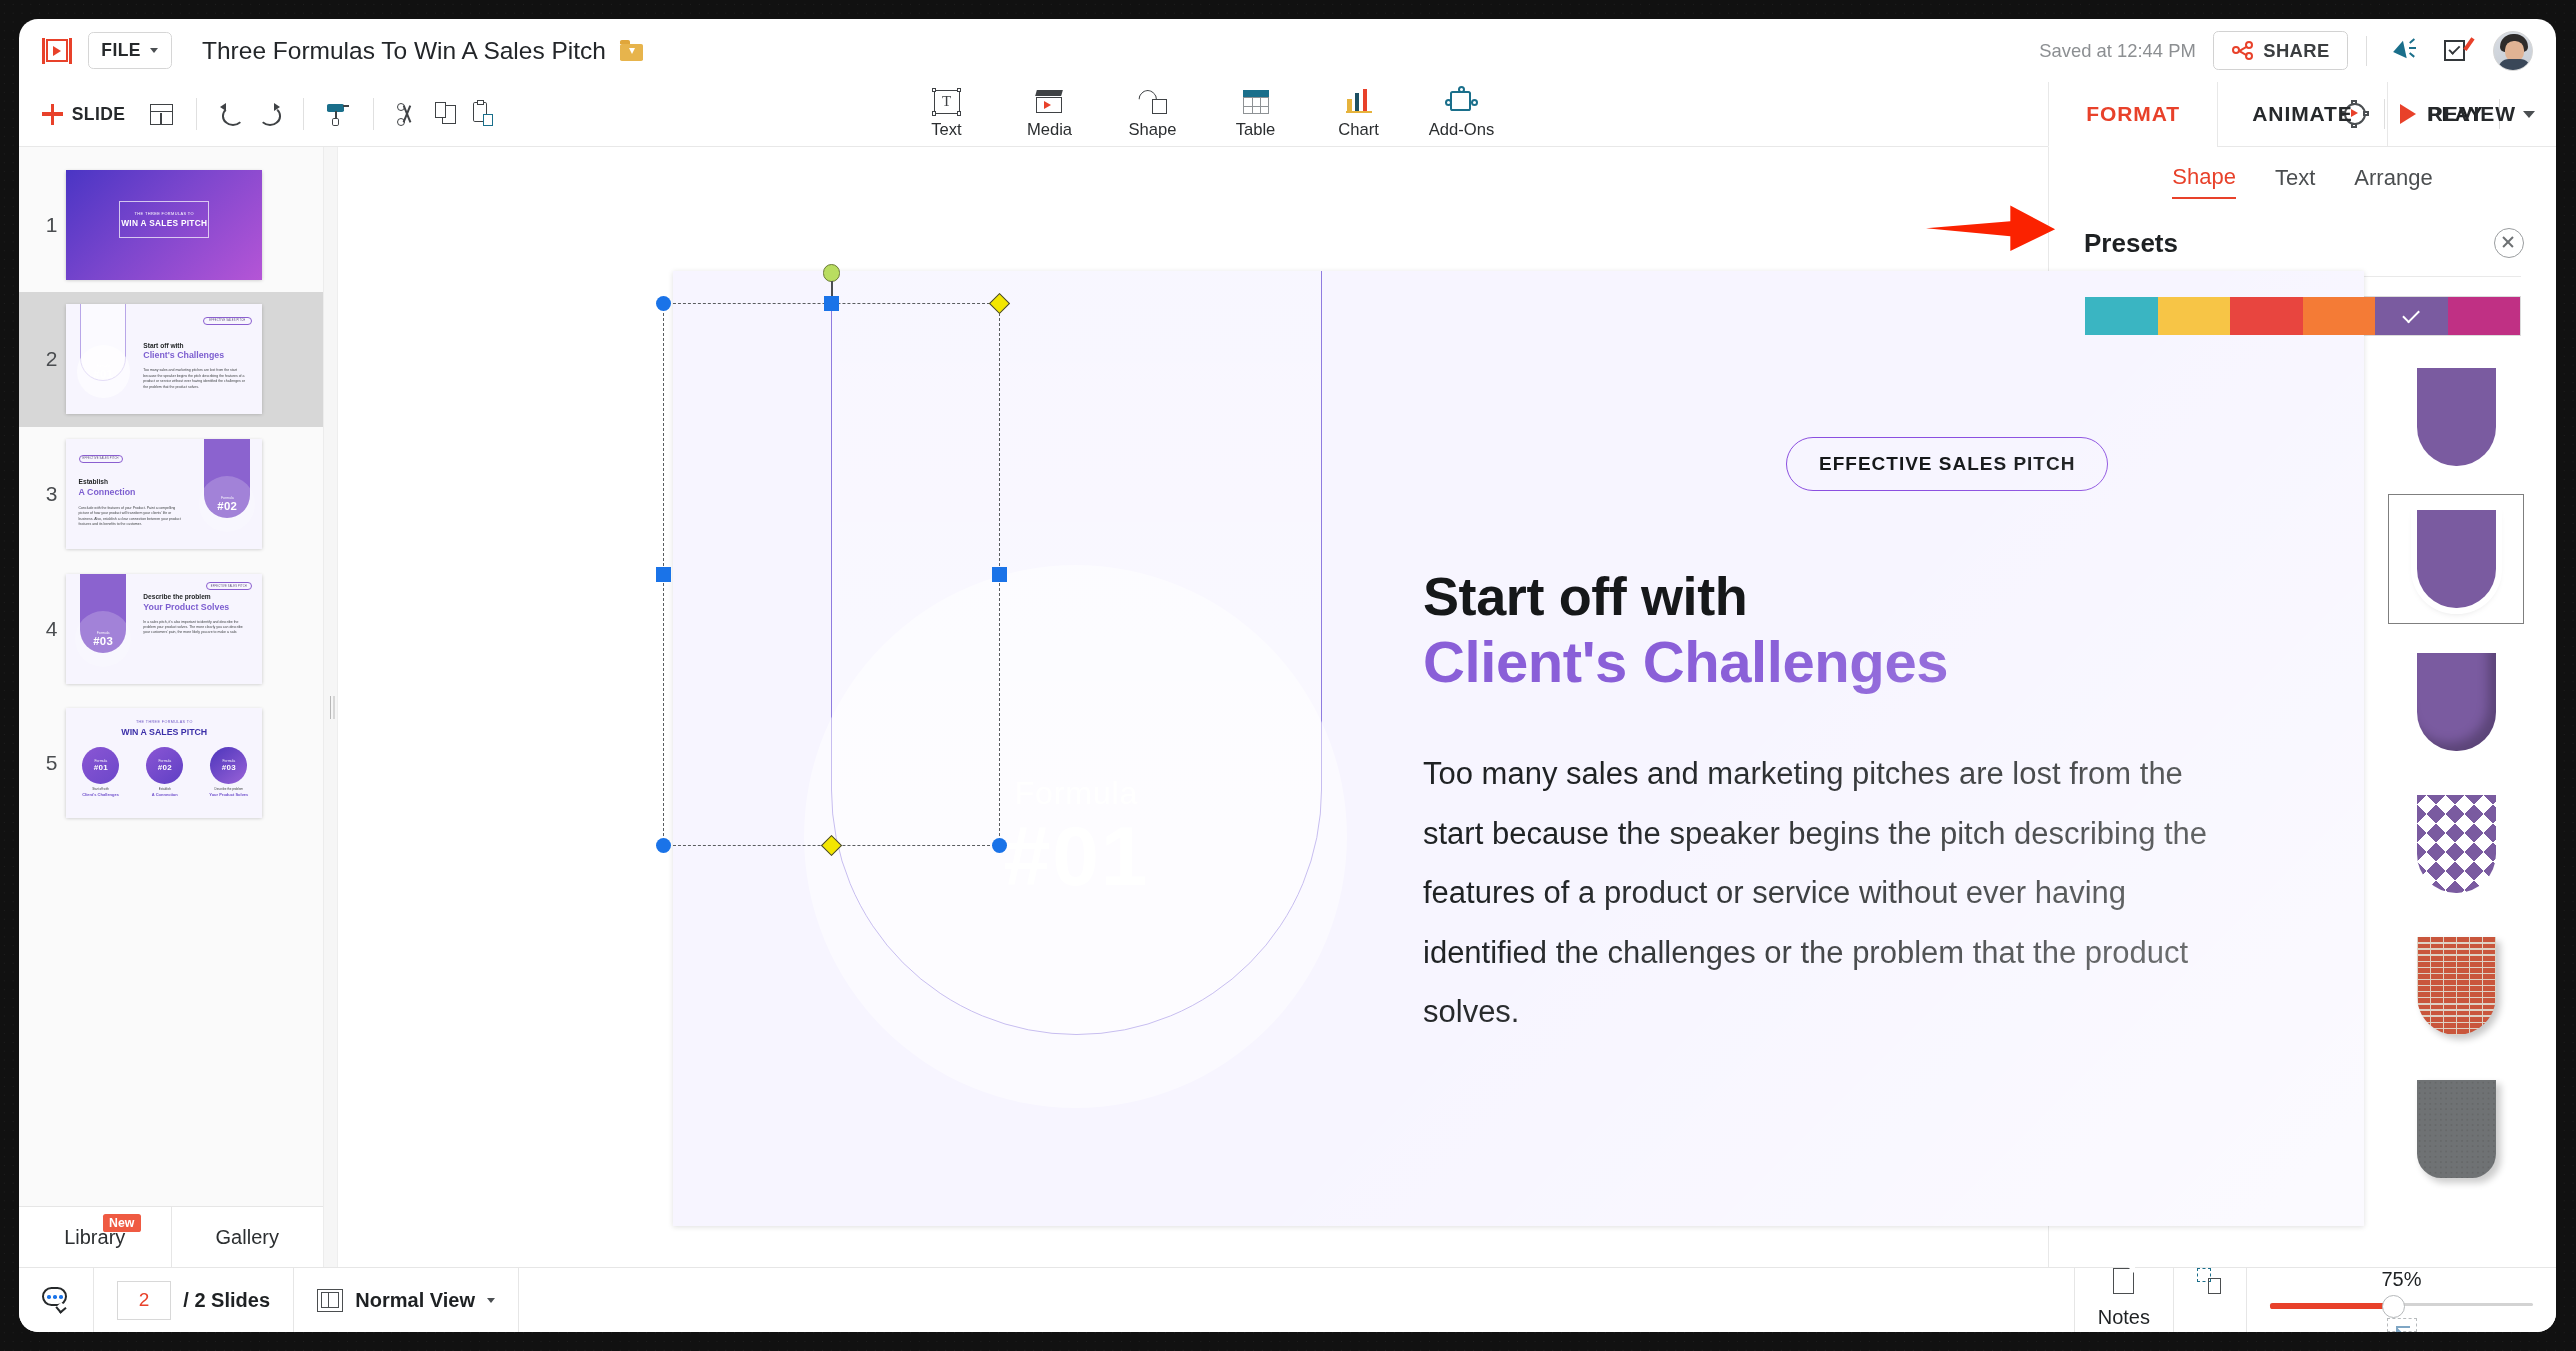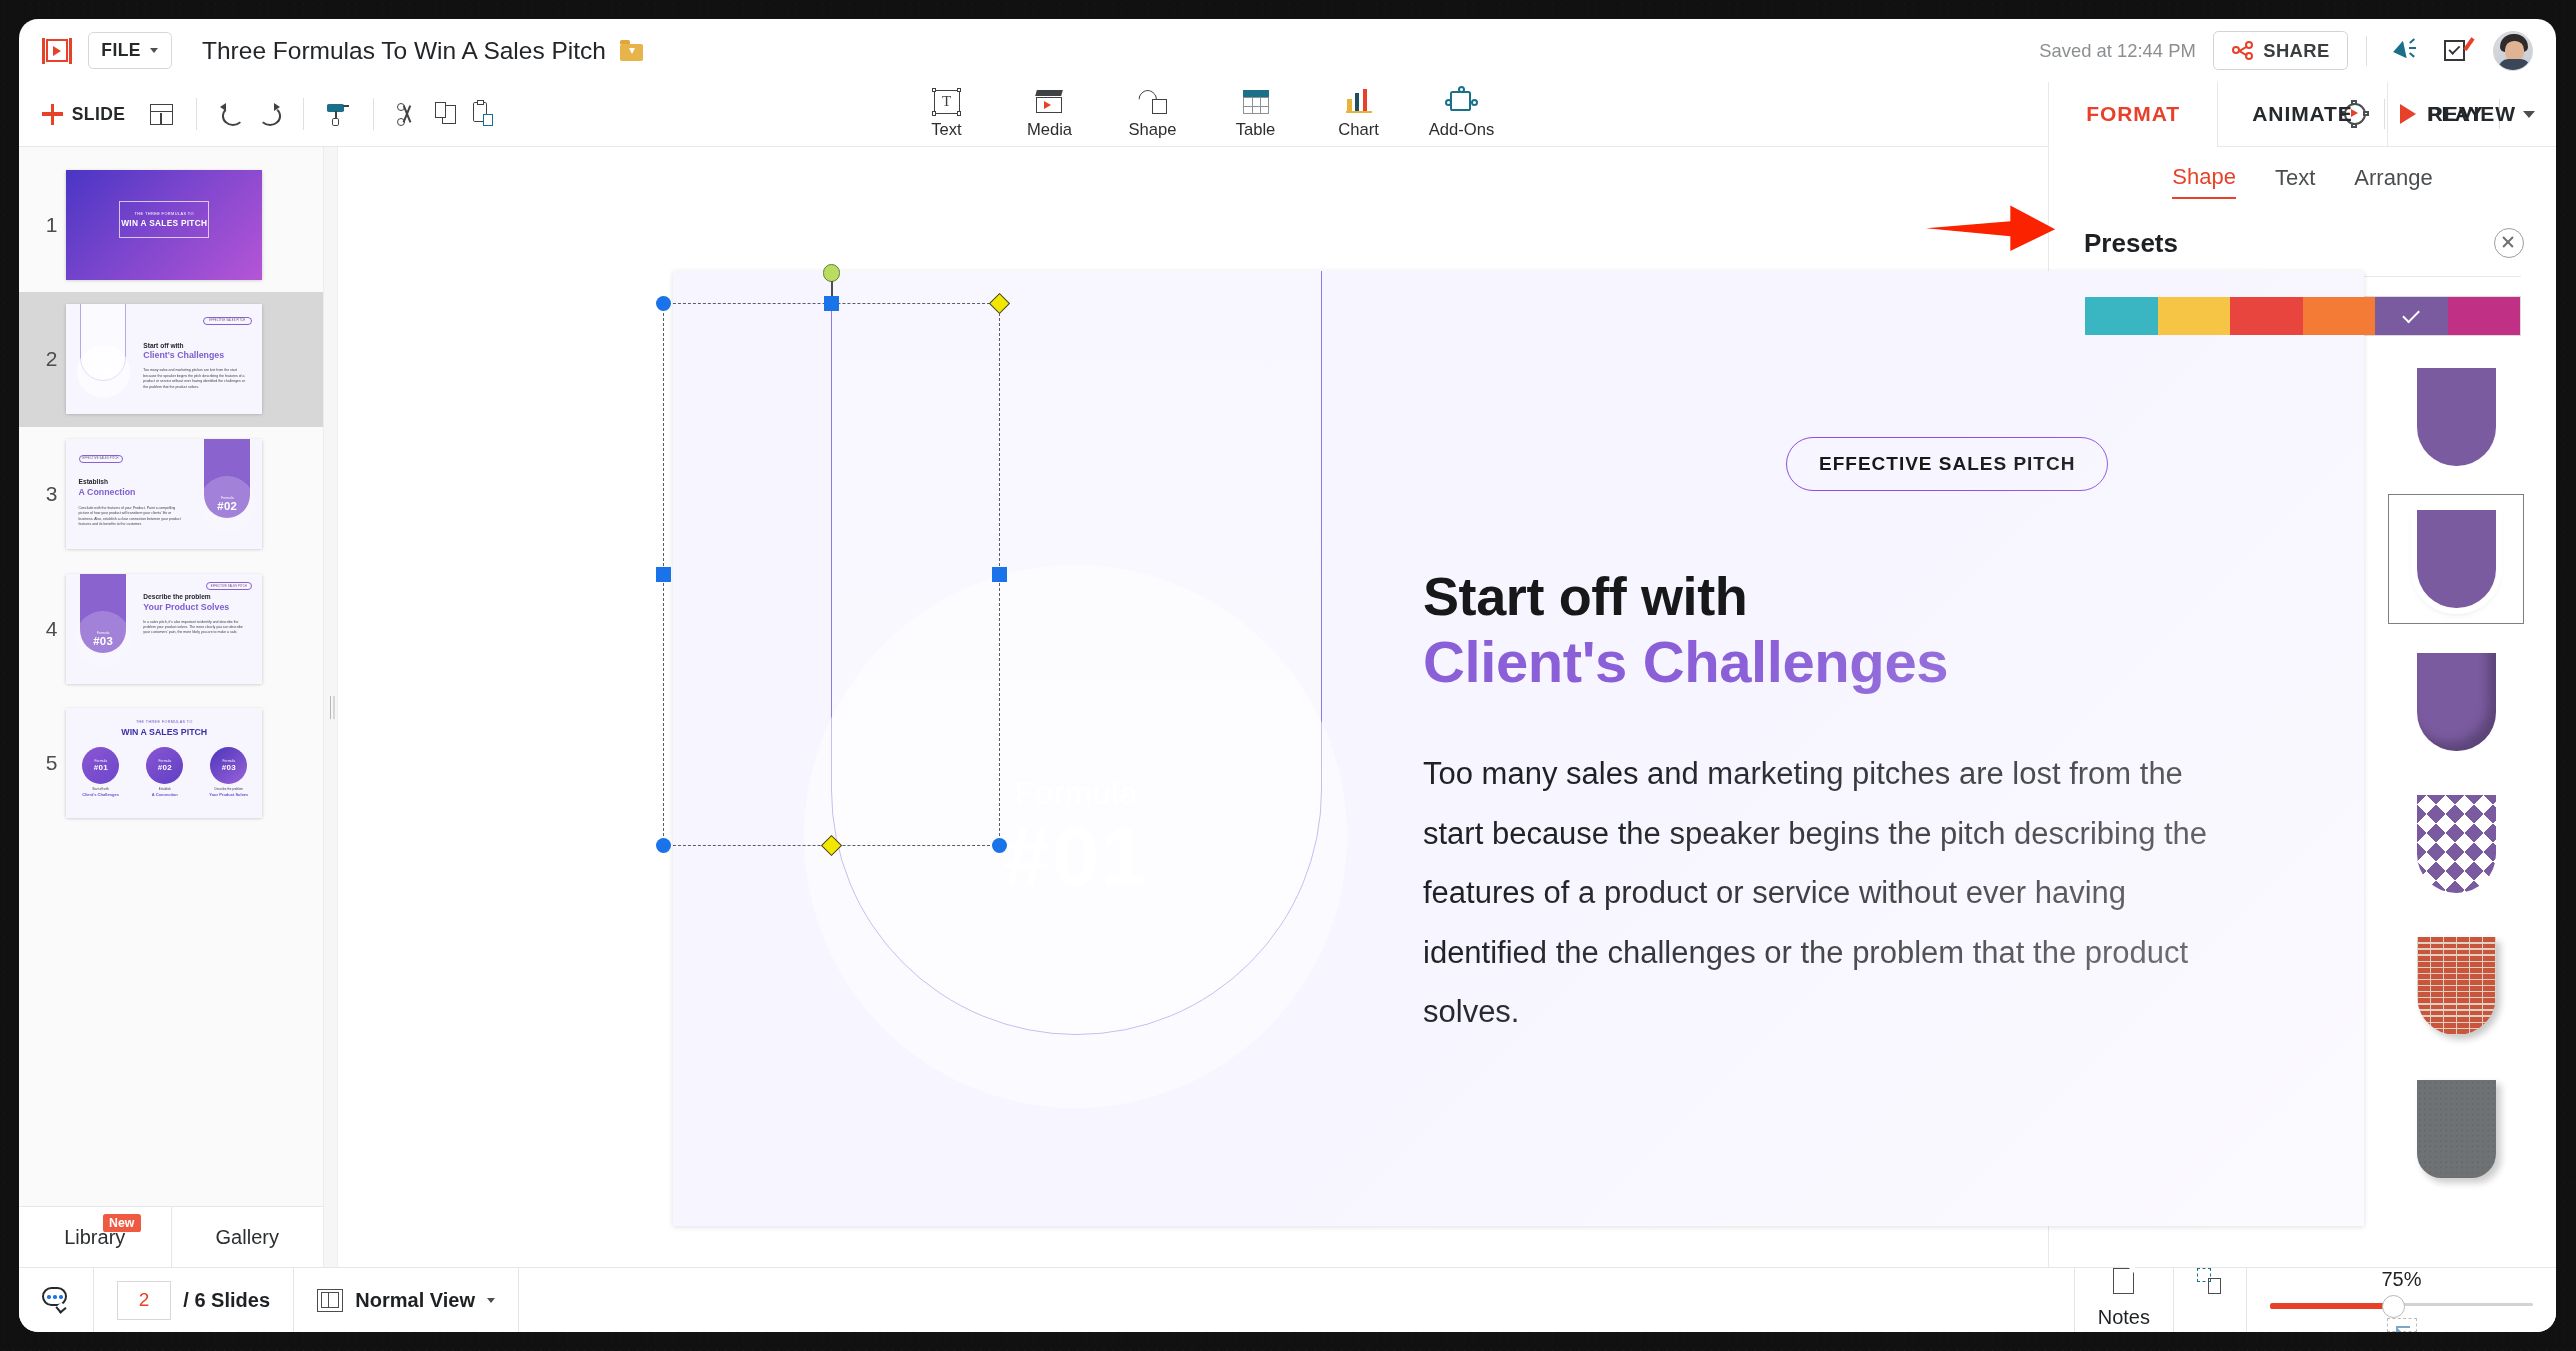--- a/index.html
+++ b/index.html
@@ -685,21 +685,21 @@
           <i class="tail"></i>
           <span class="dots">
             <i></i>
             <i></i>
             <i></i>
           </span>
       </span>
     </div>
     <div class="sb-cell">
       <span class="pg-input">2</span>
-      <span class="pg-txt">/ 6 Slides</span>
+      <span class="pg-txt">/ 2 Slides</span>
     </div>
     <div class="sb-cell">
       <span class="view-ico"></span>
       <span class="pg-txt" style="font-weight:700;">Normal View</span>
       <span class="chev"></span>
     </div>
 
     <div class="sb-right">
       <div class="sb-cell l">
         <span class="notes-ico"></span>

